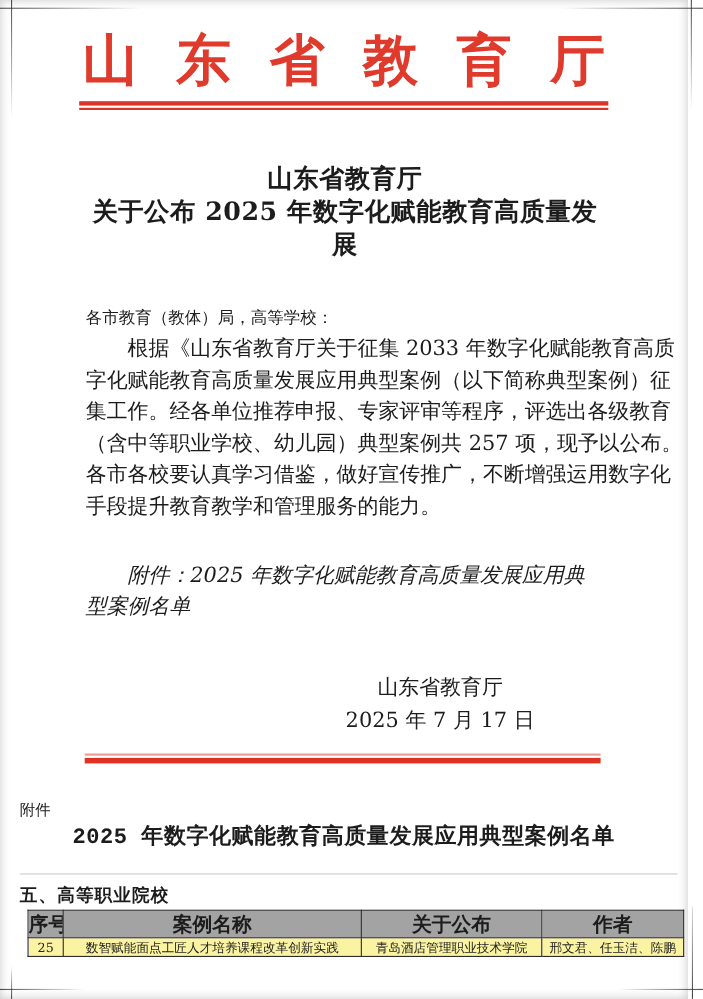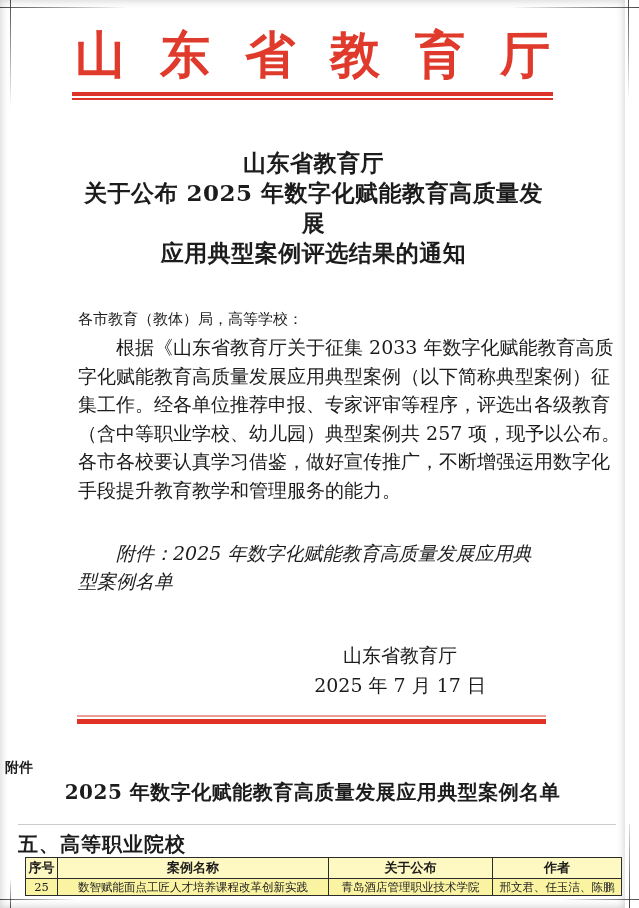--- a/index.html
+++ b/index.html
@@ -74,45 +74,45 @@
     text-align:center;
     font-size:19px;line-height:30px;
   }
   .closing-rule{margin:15px 1px 0 1px;}
   .closing-rule .thin{height:2px;background:#eb9e95;}
   .closing-rule .gap{height:2px;}
   .closing-rule .thick{height:5px;background:#df3124;}
 
   
   .appendix-label{
-    margin:33px 0 0 5px;
-    font-size:14px;line-height:20px;font-weight:bold;
+    margin:33px 0 0 18px;
+    font-size:14px;line-height:20px;font-weight:normal;
   }
   .appendix-title{
     margin:5px 0 0 0;
     font-size:20px;line-height:20px;font-weight:bold;
-    text-align:center;letter-spacing:.5px;
+    text-align:center;letter-spacing:.5px;font-family:Liberation Mono, monospace;
   }
   .scan-line{margin:22px 9px 0 18px;height:1px;background:#cbcbcb;}
   .section-heading{
     margin:9px 0 0 18px;
-    font-size:20px;line-height:20px;font-weight:bold;
+    font-size:16px;line-height:20px;font-weight:bold;
     letter-spacing:1px;
   }
   table.cases{
     margin:3px 0 0 25px;
     border-collapse:collapse;table-layout:fixed;
     width:596px;
   }
   table.cases th, table.cases td{
     border:1px solid #2b2b2b;
     padding:0;text-align:center;vertical-align:middle;
     overflow:hidden;white-space:nowrap;
   }
-  table.cases th{height:20px;font-size:13px;font-weight:bold;background:#fef9c3;}
+  table.cases th{height:20px;font-size:18px;font-weight:bold;background:#a3a3a3;}
   table.cases td{height:16px;font-size:11.5px;color:#222;}
   tr.highlight td{background:#f9f3a2;}
   .col-no{width:32px;}
   .col-case{width:271px;}
   .col-unit{width:164px;}
   .col-auth{width:129px;}
 </style>
 </head>
 <body>
 
@@ -127,21 +127,20 @@
 
   <header class="masthead">
     <div class="masthead-title">山东省教育厅</div>
     <div class="masthead-rule"></div>
   </header>
 
   <section class="letter">
     <h1 class="doc-title">
       <div>山东省教育厅</div>
       <div>关于公布 2025 年数字化赋能教育高质量发展</div>
-      <div>应用典型案例评选结果的通知</div>
     </h1>
 
     <p class="salutation">各市教育（教体）局，高等学校：</p>
 
     <div class="paragraph">
       <div class="body-line first">根据《山东省教育厅关于征集 2033 年数字化赋能教育高质</div>
       <div class="body-line">字化赋能教育高质量发展应用典型案例（以下简称典型案例）征</div>
       <div class="body-line">集工作。经各单位推荐申报、专家评审等程序，评选出各级教育</div>
       <div class="body-line">（含中等职业学校、幼儿园）典型案例共 257 项，现予以公布。</div>
       <div class="body-line">各市各校要认真学习借鉴，做好宣传推广，不断增强运用数字化</div>

